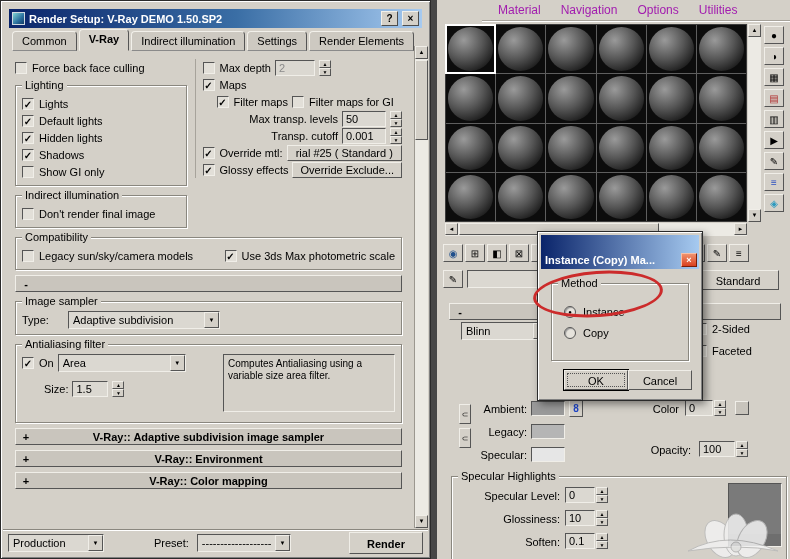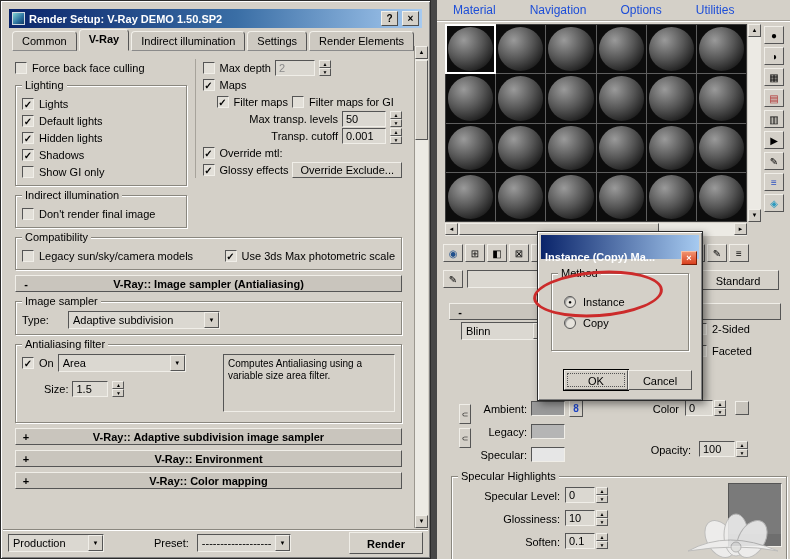--- a/index.html
+++ b/index.html
@@ -72,22 +72,22 @@
     border:1px solid; border-color:#f0eee8 #555 #555 #f0eee8; font-size:6px; text-align:center; line-height:11px; }
   .scr-up { top:0; } .scr-dn { bottom:0; }
   .thumb { position:absolute; left:0; top:14px; width:13px; height:80px; background:var(--chrome,#d4d0c8);
     border:1px solid; border-color:#f0eee8 #555 #555 #f0eee8; }
 
   
   #gap { position:absolute; left:431px; top:0; width:6px; height:559px; background:#474747; }
 
   
   #mat-editor { left:437px; top:0; width:353px; height:559px; z-index:1; }
-  .menubar { height:21px; display:flex; align-items:center; gap:34px; padding:0 0 0 16px; font-size:12px; color:#1d4ed8;
-    border-bottom:1px solid #a7a39b; box-shadow:0 1px 0 #fff; }
+  .menubar { height:21px; display:flex; align-items:center; gap:20px; padding:0 0 0 16px; font-size:12px; color:#a21caf;
+    border-bottom:1px solid #a7a39b; box-shadow:0 1px 0 #fff;margin-left:45px; }
   .menu-item { white-space:nowrap; }
 
   .slots { position:absolute; left:8px; top:24px; width:302px; height:198px; background:#5e5e5e; border:1px solid #3c3c3c;
     display:grid; grid-template-columns:repeat(6,1fr); grid-template-rows:repeat(4,1fr); gap:1px; }
   .slot { background:#0c0c0c; position:relative; }
   .slot .ball { position:absolute; inset:2px; border-radius:50%;
     background:radial-gradient(circle at 35% 30%, #9a9a9a, #565656 45%, #1f1f1f 78%, #0e0e0e); }
   .slot.sel { outline:2px solid #fff; outline-offset:-1px; z-index:1; }
 
   .slots-vscroll { position:absolute; left:311px; top:24px; width:13px; height:198px; background:#eceae4; }
@@ -108,21 +108,21 @@
   .swatch { border:1px solid; border-color:#555 #f0eee8 #f0eee8 #555; }
   .shgrp { position:absolute; left:14px; top:476px; width:336px; height:92px; border:1px solid #8a877f;
     box-shadow:1px 1px 0 #fff, inset 1px 1px 0 #fff; }
   .preview { position:absolute; right:4px; top:6px; width:54px; height:64px; background:#7a7a7a;
     border:1px solid; border-color:#555 #f0eee8 #f0eee8 #555; box-shadow:inset 0 -12px 0 #6e6e6e; }
 
   
   #dlg { position:absolute; left:537px; top:231px; width:166px; height:170px; background:var(--chrome,#d4d0c8);
     padding:3px; border:1px solid #2a2a2a; box-shadow:inset 1px 1px 0 #fff, inset -1px -1px 0 #808080, 3px 3px 8px rgba(0,0,0,.45);
     z-index:40; }
-  .dlg-title { height:24px; display:flex; gap:4px; padding:16px 2px 0 4px;
+  .dlg-title { height:34px; display:flex; align-items:center; gap:4px; padding:16px 2px 0 4px;
     background:linear-gradient(90deg,var(--titlebar-start,#0a246a),var(--titlebar-end,#a6caf0)); color:#fff; font-weight:bold; font-size:11px; }
   .dlg-close { margin-left:auto; width:16px; height:14px; background:linear-gradient(#f0926e,#d9401f);
     border:1px solid; border-color:#f7c0a8 #7a1e08 #7a1e08 #f7c0a8; color:#fff; font-size:9px; font-weight:bold;
     line-height:12px; text-align:center; }
   .mgrp { position:relative; margin:14px 10px 0; height:78px; border:1px solid #8a877f;
     box-shadow:1px 1px 0 #fff, inset 1px 1px 0 #fff; padding:17px 0 0 12px; }
   .radio { display:flex; align-items:center; gap:7px; height:21px; }
   .rdo { width:12px; height:12px; flex:0 0 12px; border-radius:50%; background:#e6e3dc; border:1px solid #555;
     box-shadow:inset 1px 1px 1px #9a9a9a; display:flex; align-items:center; justify-content:center; font-size:6px; }
   .dlg-btns { position:absolute; left:10px; right:10px; bottom:10px; display:flex; justify-content:flex-end; }
@@ -236,20 +236,21 @@
           <span class="sp">
               <i>▲</i>
               <i>▼</i>
             </span>
         </div>
         <div class="row">
           <label class="cb">
             <span class="cbx">✓</span>
             <span class="lbl">Override mtl:</span>
           </label>
+          <span class="btn" style="flex:1; overflow:hidden">rial #25  ( Standard )</span>
         </div>
         <div class="row">
           <label class="cb">
             <span class="cbx">✓</span>
             <span class="lbl">Glossy effects</span>
           </label>
           <span class="btn" style="flex:1">Override Exclude...</span>
         </div>
       </div>
     </div>
@@ -263,21 +264,20 @@
         </label>
         <label class="cb">
           <span class="cbx">✓</span>
           <span class="lbl">Use 3ds Max photometric scale</span>
         </label>
       </div>
     </div>
 
     <div class="roll">
       <span class="sign">-</span>
-      <span class="rl">V-Ray:: Image sampler (Antialiasing)</span>
     </div>
 
     <div class="grp">
       <span class="gt">Image sampler</span>
       <div class="row">
         <span class="lbl" style="width:42px">Type:</span>
         <span class="combo" style="width:152px">
           <span class="cv">Adaptive subdivision</span>
           <span class="arr">
               <i style="font-style:normal">▼</i>

